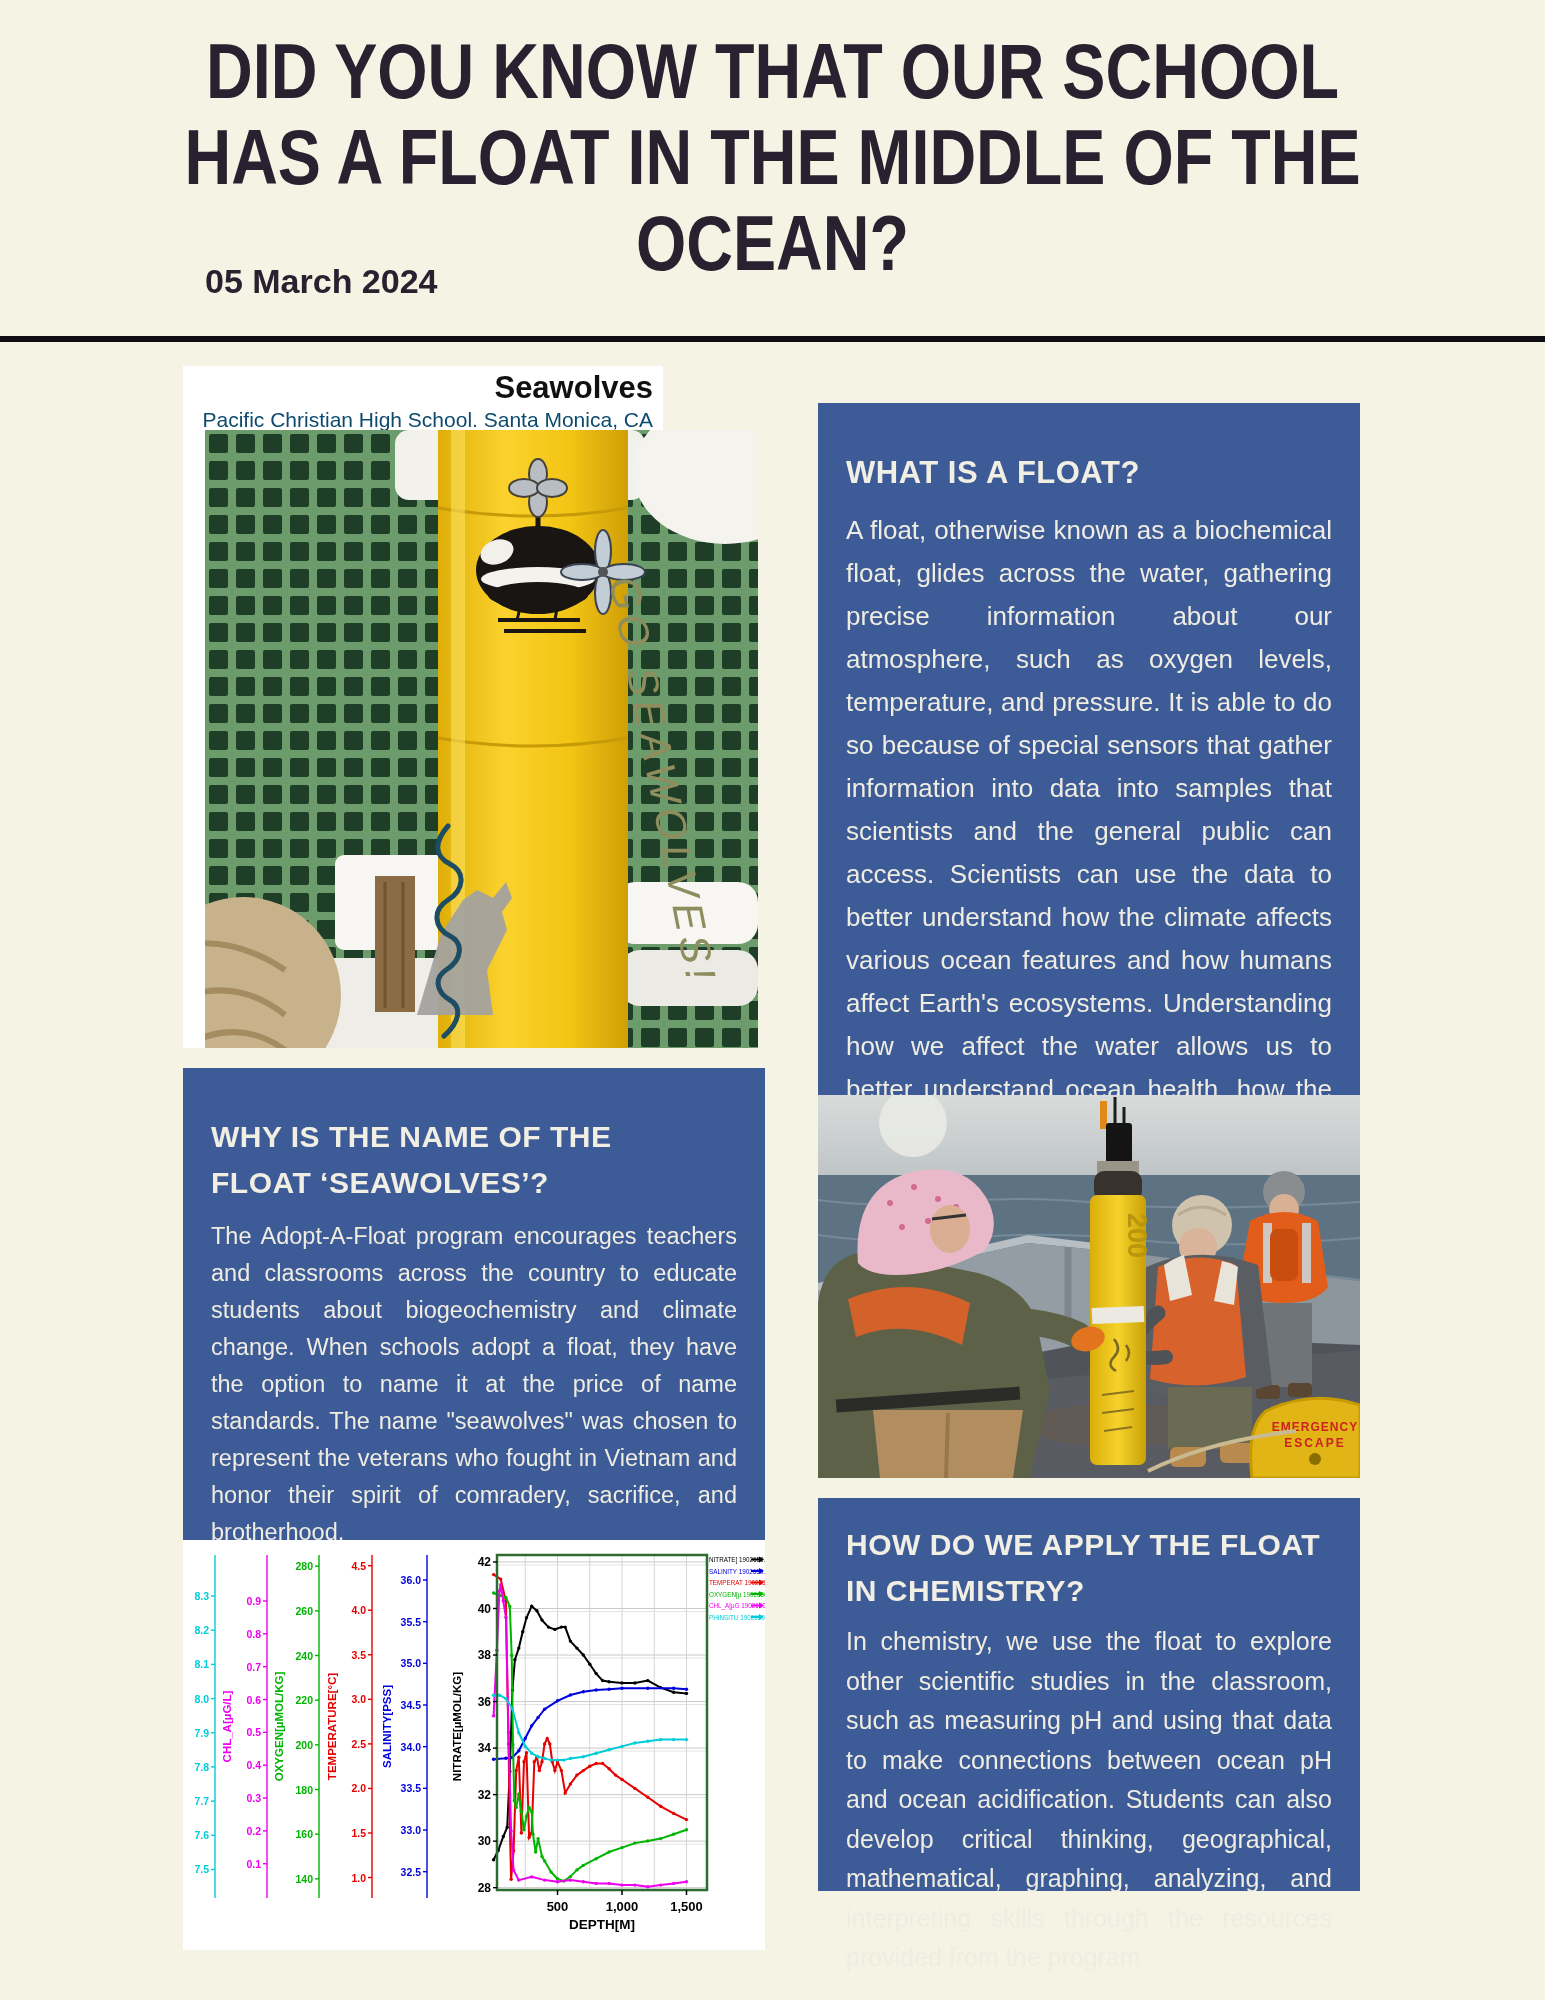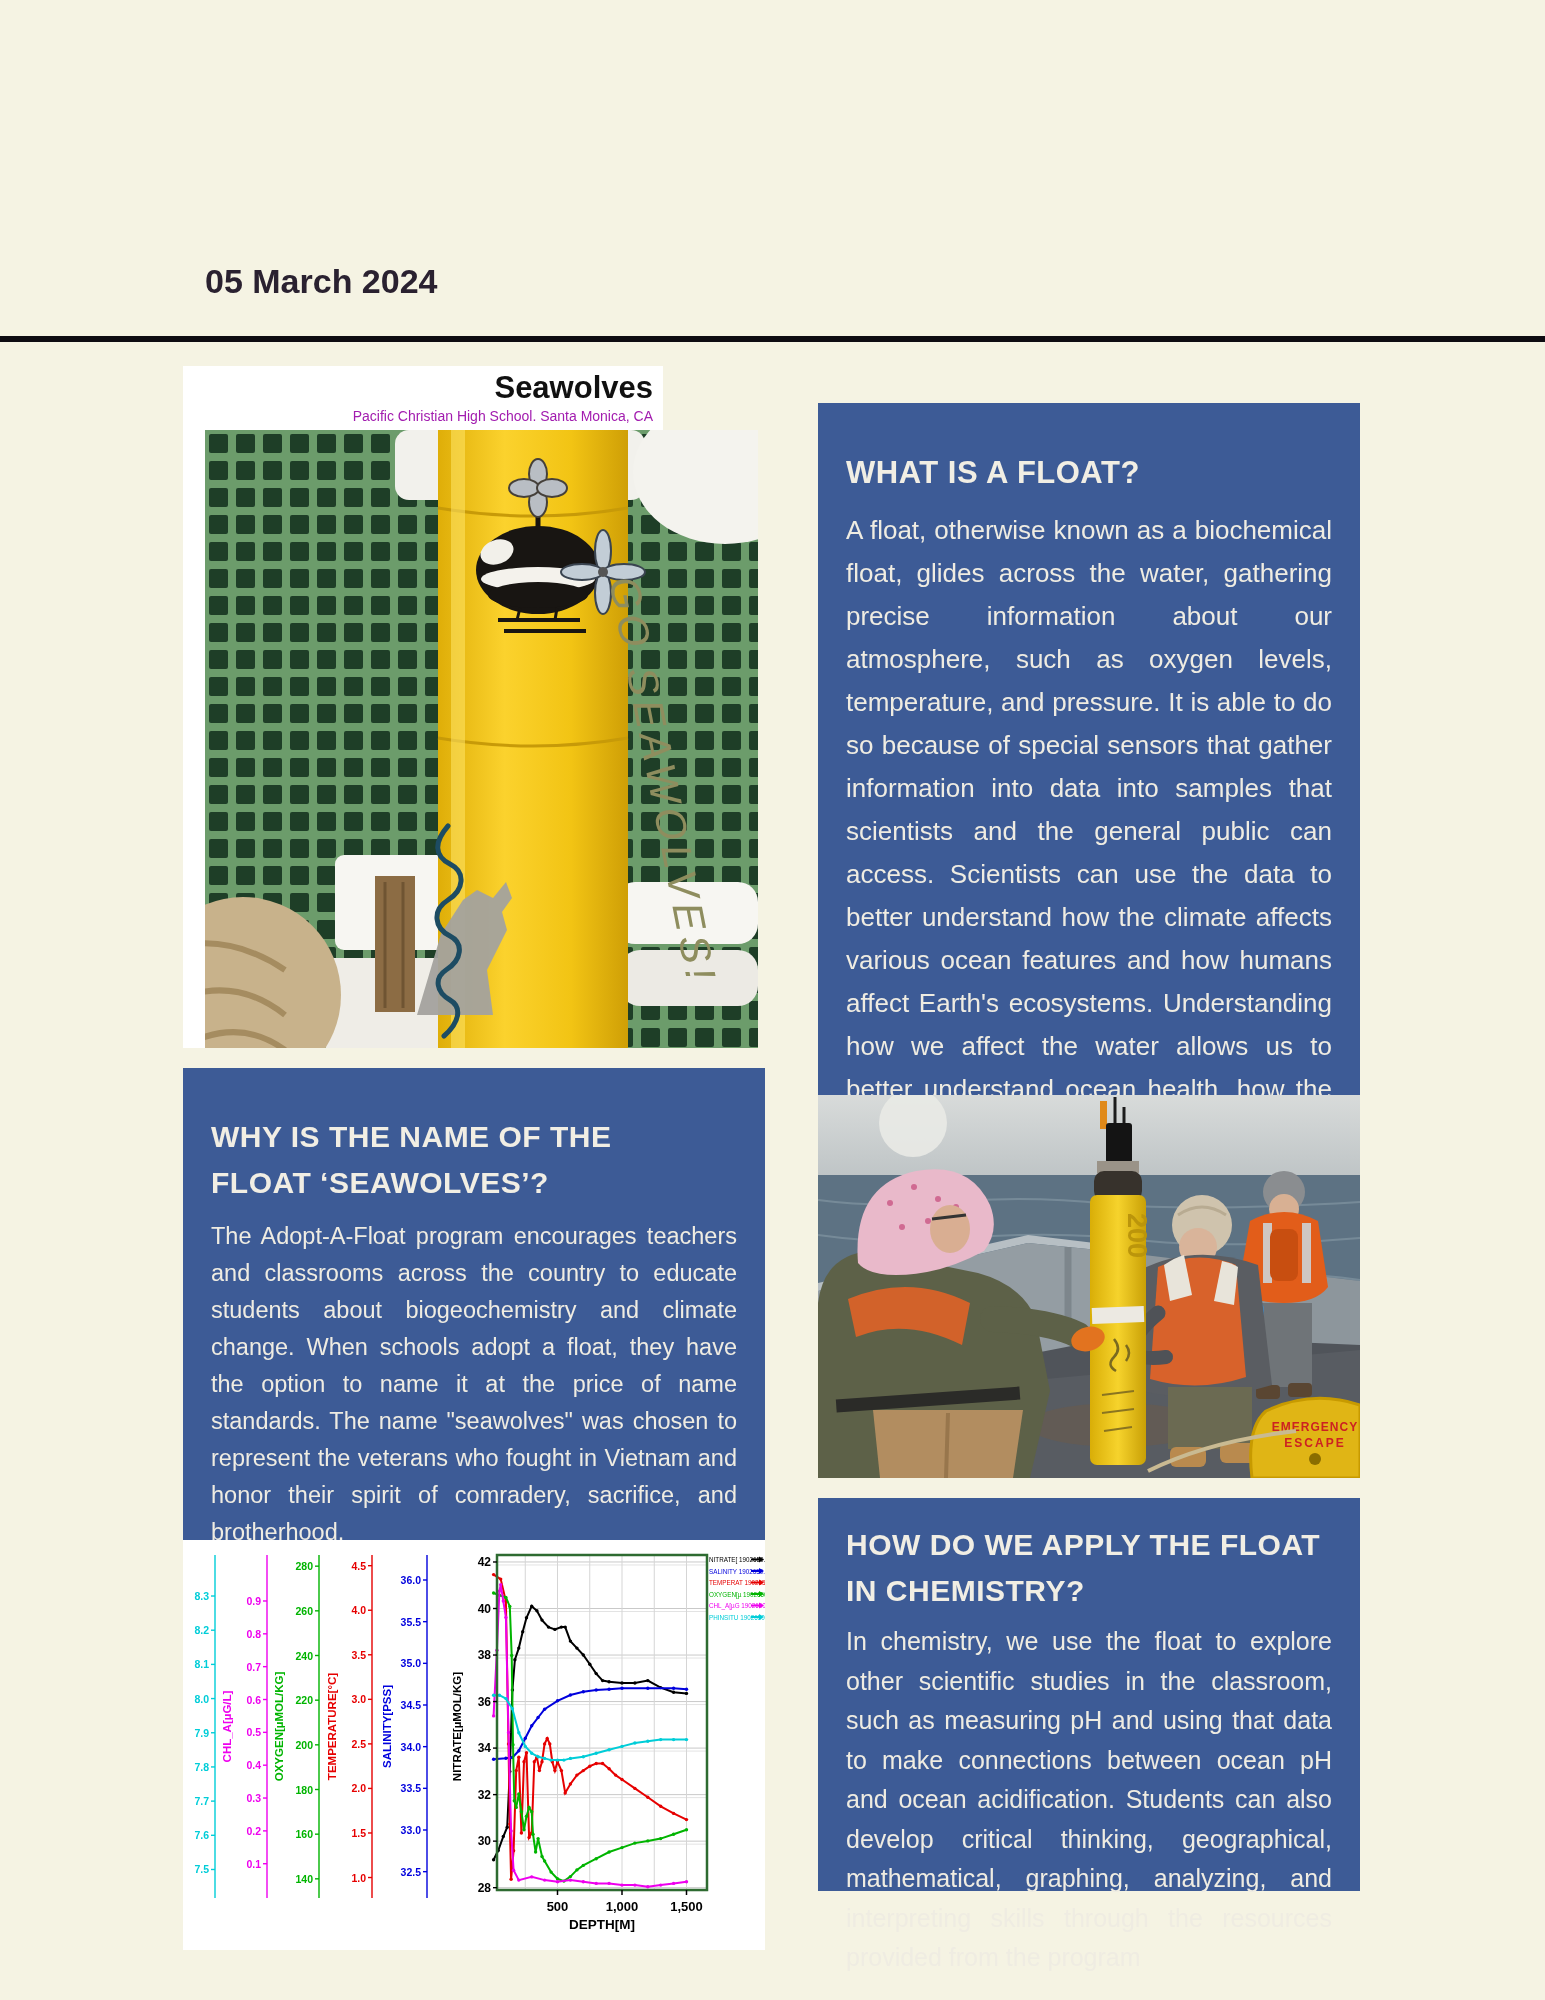--- a/index.html
+++ b/index.html
@@ -11,40 +11,45 @@
               transform:scaleX(.84);transform-origin:center;white-space:nowrap;}
   .date{position:absolute;left:205px;top:262px;font-size:34px;font-weight:bold;color:#2a2130;}
   .divider{position:absolute;left:0;top:336px;width:1545px;height:6px;background:#0e0c12;}
   
   .bluebox{position:absolute;background:#3d5b96;color:#efece2;box-sizing:border-box;margin-top:20px;}
   .bluebox h2{margin:0;color:#f1eee4;font-weight:bold;letter-spacing:.5px;}
   .bluebox p{margin:0;text-align:justify;}
   
   .card-left{position:absolute;left:183px;top:366px;width:480px;height:682px;background:#ffffff;}
   .team-name{position:absolute;right:10px;top:4px;font-size:31px;font-weight:bold;color:#111;}
-  .school{position:absolute;right:10px;top:42px;font-size:14px;color:#a21caf;}
+  .school{position:absolute;right:10px;top:42px;font-size:21px;color:#0c4a6e;}
   .photo1{position:absolute;left:22px;top:64px;width:553px;height:618px;}
   .why-box{left:183px;top:1048px;width:582px;height:492px;padding:46px 28px 0 28px;}
   .why-box h2{font-size:30px;line-height:46px;}
   .why-box p{font-size:23.5px;line-height:37px;margin-top:12px;}
   .chart-card{position:absolute;left:183px;top:1540px;width:582px;height:410px;background:#ffffff;}
   
   .what-box{left:818px;top:383px;width:542px;height:712px;padding:52px 28px 0 28px;}
   .what-box h2{font-size:31px;}
   .what-box p{font-size:26px;line-height:43px;margin-top:18px;}
   .photo2{position:absolute;left:818px;top:1095px;width:542px;height:383px;}
   .chem-box{left:818px;top:1478px;width:542px;height:393px;padding:24px 28px 0 28px;}
   .chem-box h2{font-size:30px;line-height:46px;}
   .chem-box p{font-size:25px;line-height:39.5px;margin-top:8px;}
 </style>
 </head>
 <body>
 
 <div class="page">
 
+  <div class="title-wrap">
+    <div class="title-line">DID YOU KNOW THAT OUR SCHOOL</div>
+    <div class="title-line">HAS A FLOAT IN THE MIDDLE OF THE</div>
+    <div class="title-line">OCEAN?</div>
+  </div>
   <div class="date">05 March 2024</div>
   <div class="divider"></div>
 
   <div class="card-left">
     <div class="team-name">Seawolves</div>
     <div class="school">Pacific Christian High School. Santa Monica, CA</div>
 
     <svg class="photo1" viewBox="0 0 553 618">
       <defs>
         <pattern id="grid" width="27" height="27" patternUnits="userSpaceOnUse">

